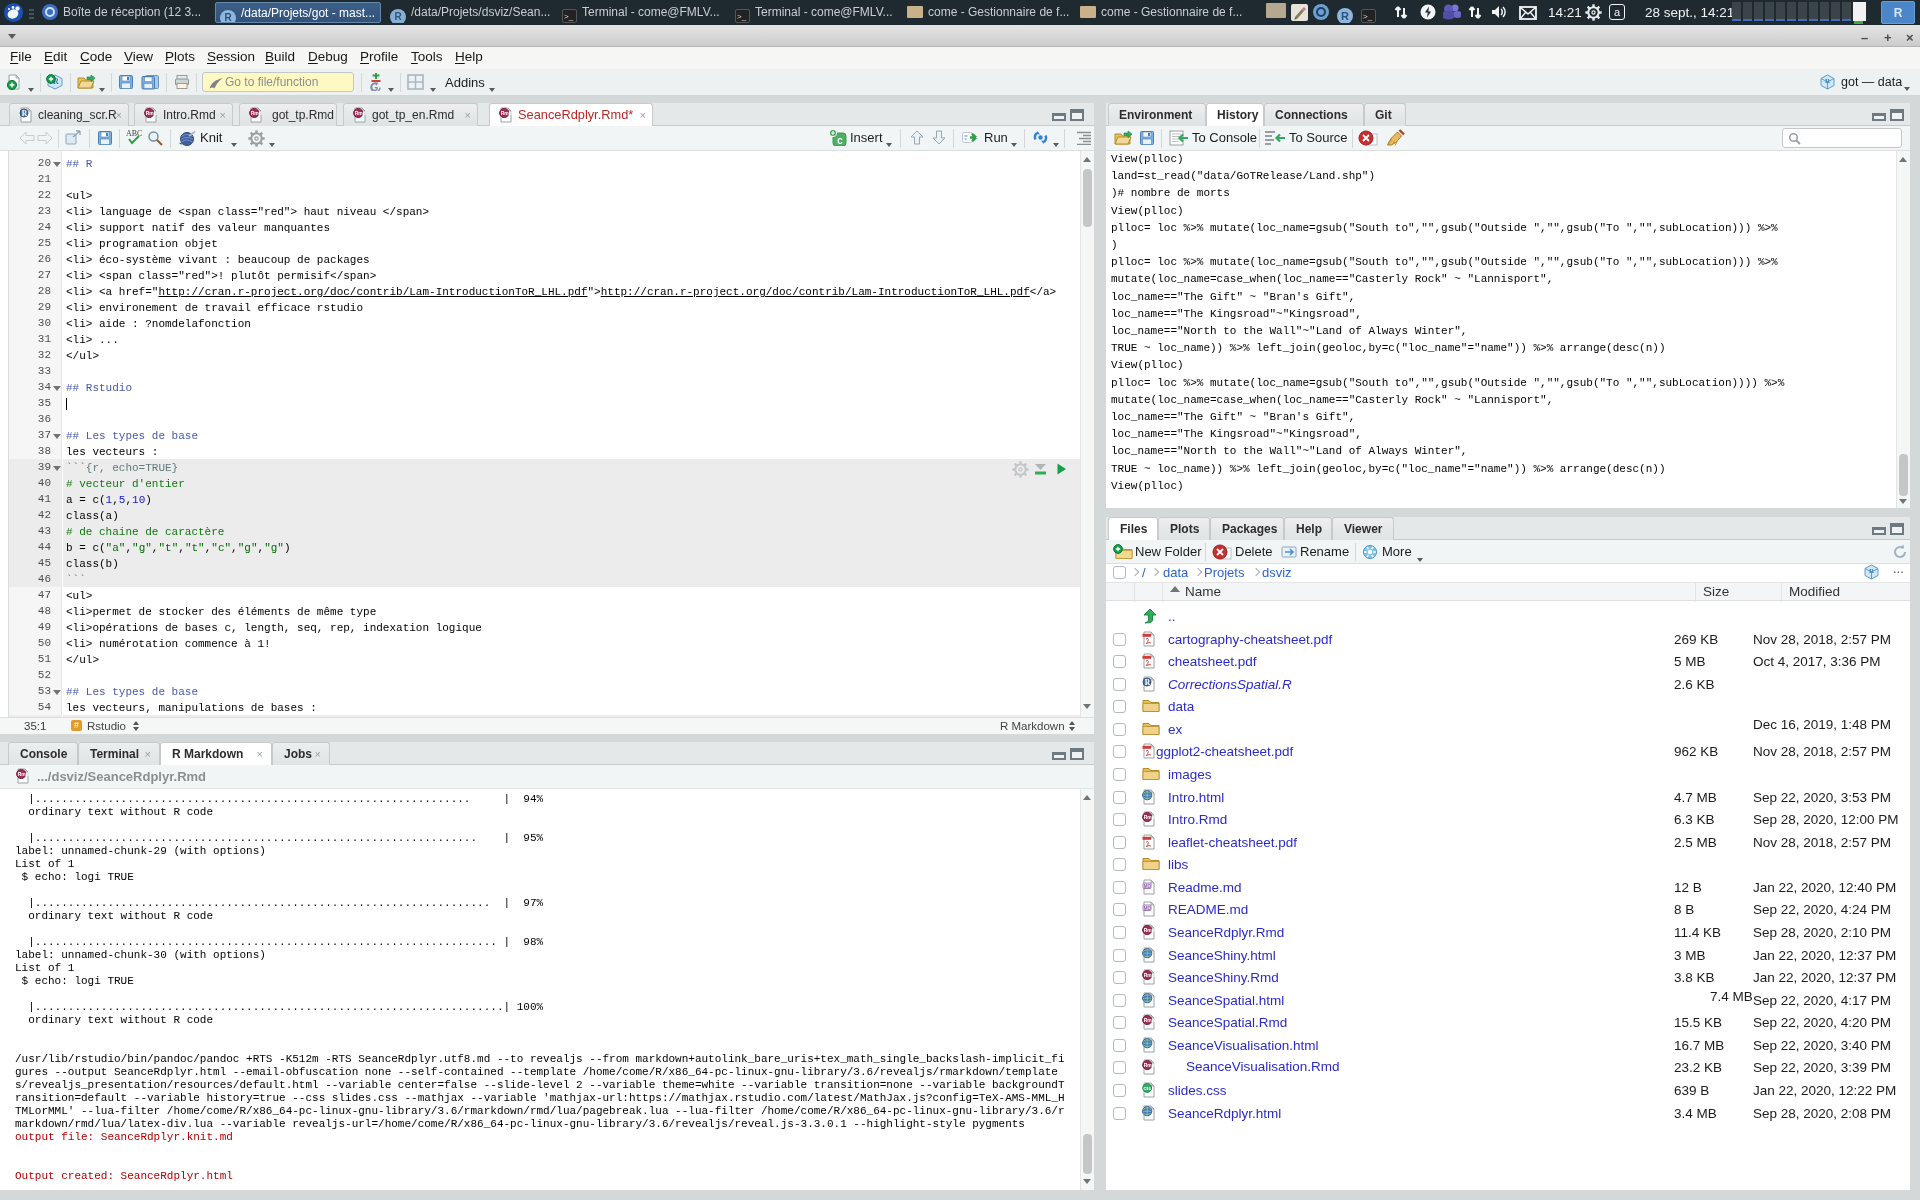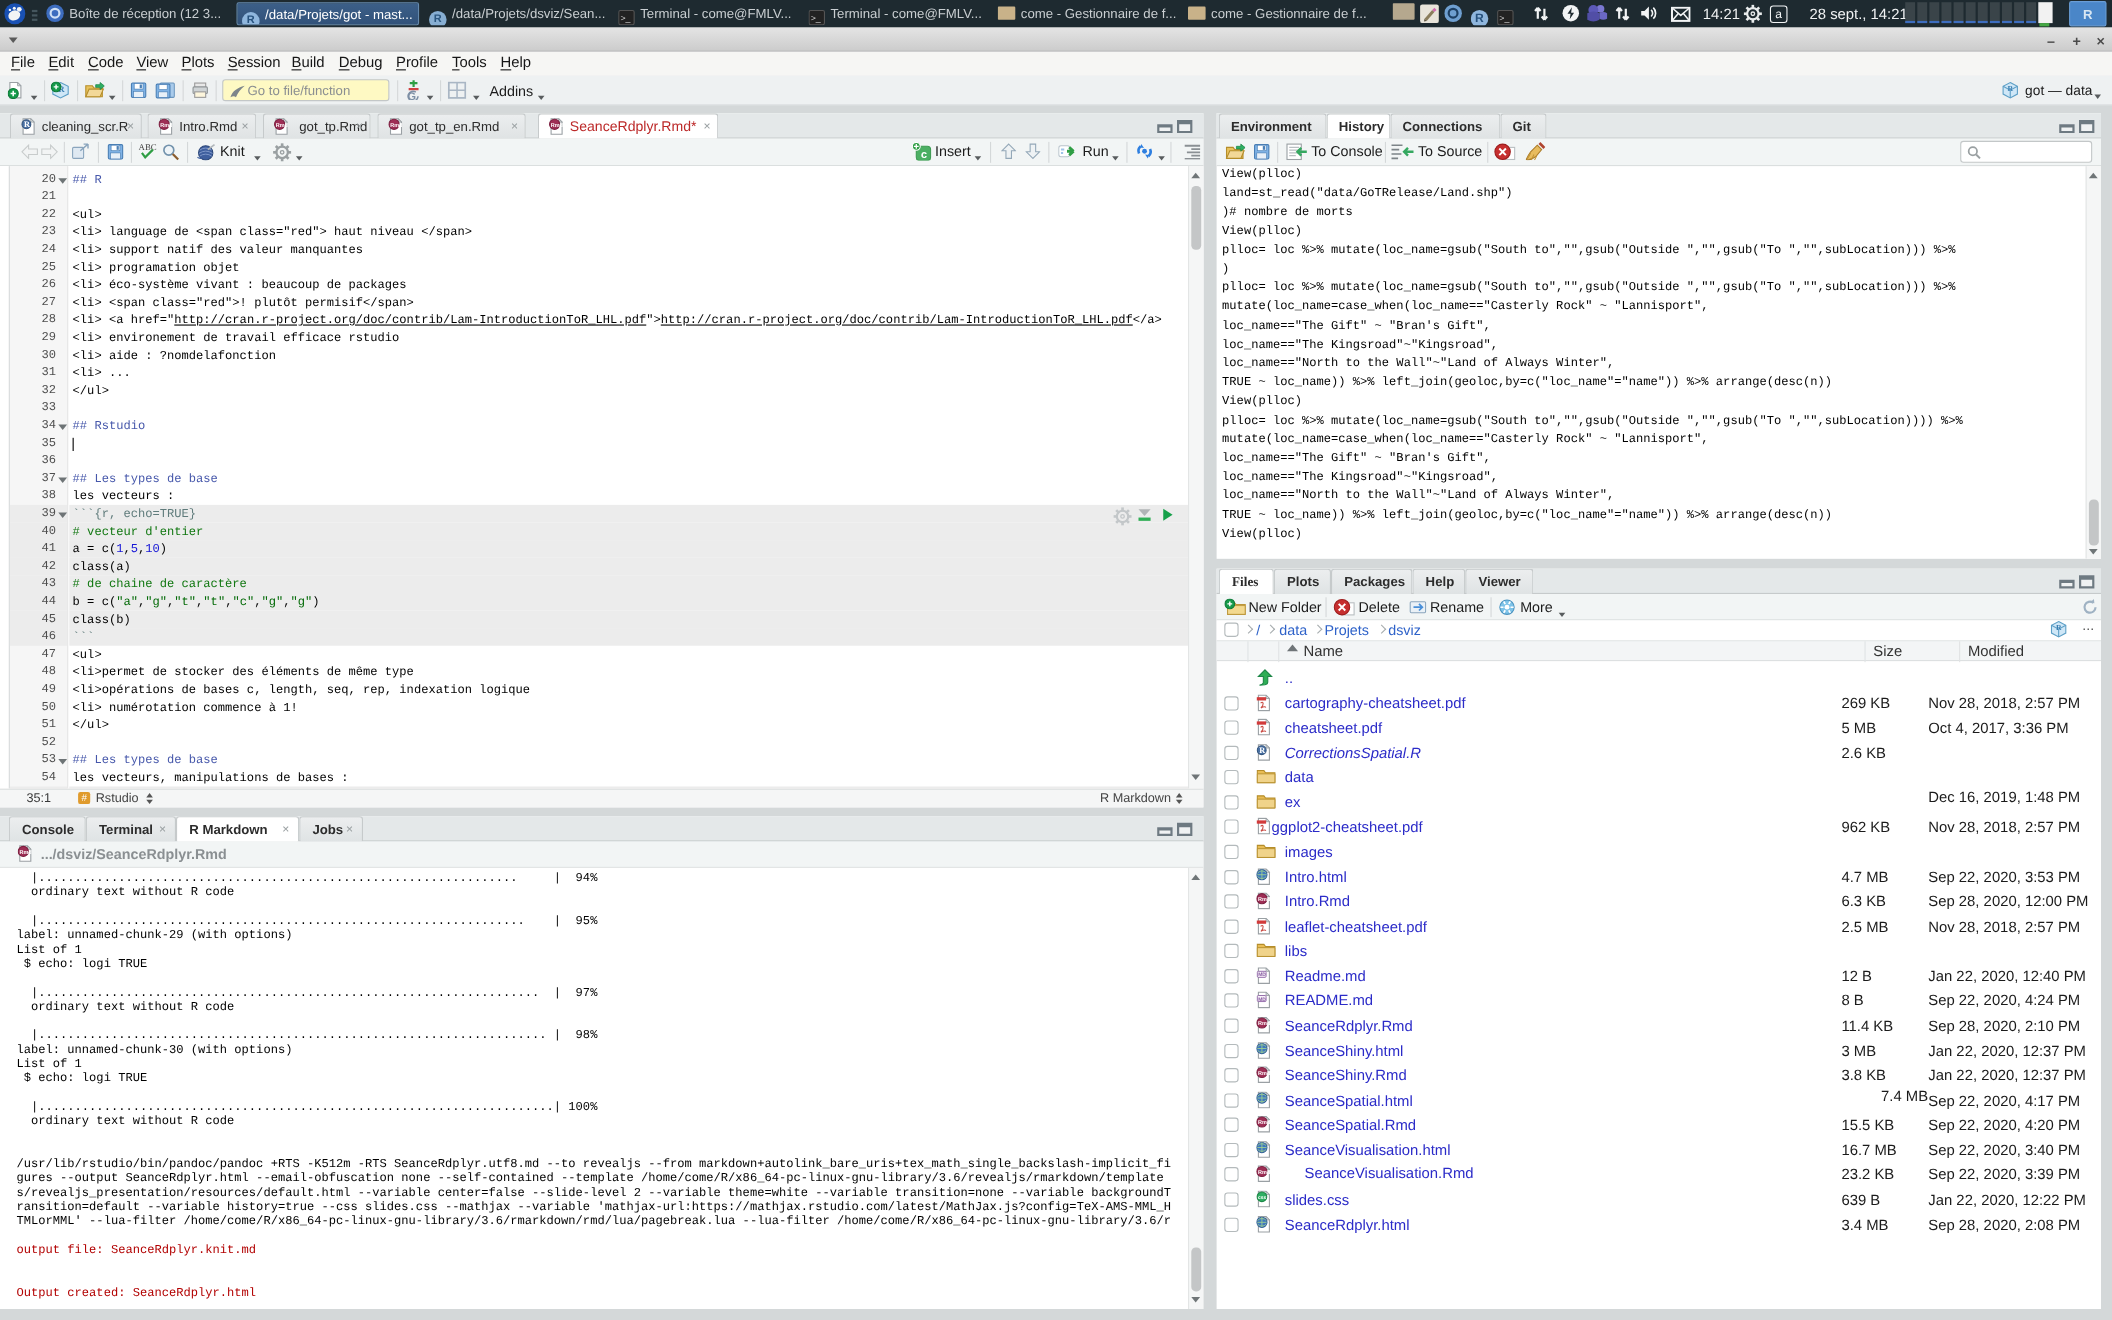--- a/index.html
+++ b/index.html
@@ -597,20 +597,21 @@
 <div class="constext" style="left:15px;top:199px;">&nbsp;</div>
 <div class="constext" style="left:15px;top:212px;">  |.......................................................................| 100%</div>
 <div class="constext" style="left:15px;top:225px;">  ordinary text without R code</div>
 <div class="constext" style="left:15px;top:238px;">&nbsp;</div>
 <div class="constext" style="left:15px;top:251px;">&nbsp;</div>
 <div class="constext" style="left:15px;top:264px;">/usr/lib/rstudio/bin/pandoc/pandoc +RTS -K512m -RTS SeanceRdplyr.utf8.md --to revealjs --from markdown+autolink_bare_uris+tex_math_single_backslash-implicit_fi</div>
 <div class="constext" style="left:15px;top:277px;">gures --output SeanceRdplyr.html --email-obfuscation none --self-contained --template /home/come/R/x86_64-pc-linux-gnu-library/3.6/revealjs/rmarkdown/template</div>
 <div class="constext" style="left:15px;top:290px;">s/revealjs_presentation/resources/default.html --variable center=false --slide-level 2 --variable theme=white --variable transition=none --variable backgroundT</div>
 <div class="constext" style="left:15px;top:303px;">ransition=default --variable history=true --css slides.css --mathjax --variable 'mathjax-url:https://mathjax.rstudio.com/latest/MathJax.js?config=TeX-AMS-MML_H</div>
 <div class="constext" style="left:15px;top:316px;">TMLorMML' --lua-filter /home/come/R/x86_64-pc-linux-gnu-library/3.6/rmarkdown/rmd/lua/pagebreak.lua --lua-filter /home/come/R/x86_64-pc-linux-gnu-library/3.6/r</div>
+<div class="constext" style="left:15px;top:329px;">markdown/rmd/lua/latex-div.lua --variable revealjs-url=/home/come/R/x86_64-pc-linux-gnu-library/3.6/revealjs/reveal.js-3.3.0.1 --highlight-style pygments</div>
 <div class="constext red" style="left:15px;top:342px;">output file: SeanceRdplyr.knit.md</div>
 <div class="constext" style="left:15px;top:355px;">&nbsp;</div>
 <div class="constext" style="left:15px;top:368px;">&nbsp;</div>
 <div class="constext red" style="left:15px;top:381px;">Output created: SeanceRdplyr.html</div>
 <div class="sbar" style="right:0;top:0;width:14px;height:100%;"></div>
 <div class="sarrow up" style="right:3px;top:6px;"></div>
 <div class="sthumb" style="right:2px;top:345px;height:40px;"></div>
 <div class="sarrow down" style="right:3px;top:390px;"></div>
 </div>
 </div>
@@ -701,21 +702,21 @@
 <div class="histtext" style="left:5px;top:326.8px;">View(plloc)</div>
 <div class="sbar" style="right:0;top:0;width:14px;height:100%;"></div>
 <div class="sarrow up" style="right:3px;top:6px;"></div>
 <div class="sthumb" style="right:2px;top:303px;height:42px;"></div>
 <div class="sarrow down" style="right:3px;top:348px;"></div>
 </div>
 </div>
 
 <div class="pane" id="filespane" style="left:1106px; top:517px; width:804px; height:673px;">
   <div class="tabstrip" id="filetabs">
-<div class="tab active booltab" style="left:2px;width:50px;font-family:Liberation Serif, serif;">
+<div class="tab active booltab" style="left:2px;width:50px;">
         <span style="position:absolute;left:11px;top:0;white-space:nowrap;">Files</span>
       </div>
 <div class="tab booltab" style="left:52px;width:52px;">
         <span style="position:absolute;left:11px;top:0;white-space:nowrap;">Plots</span>
       </div>
 <div class="tab booltab" style="left:104px;width:74px;">
         <span style="position:absolute;left:11px;top:0;white-space:nowrap;">Packages</span>
       </div>
 <div class="tab booltab" style="left:178px;width:48px;">
         <span style="position:absolute;left:11px;top:0;white-space:nowrap;">Help</span>

